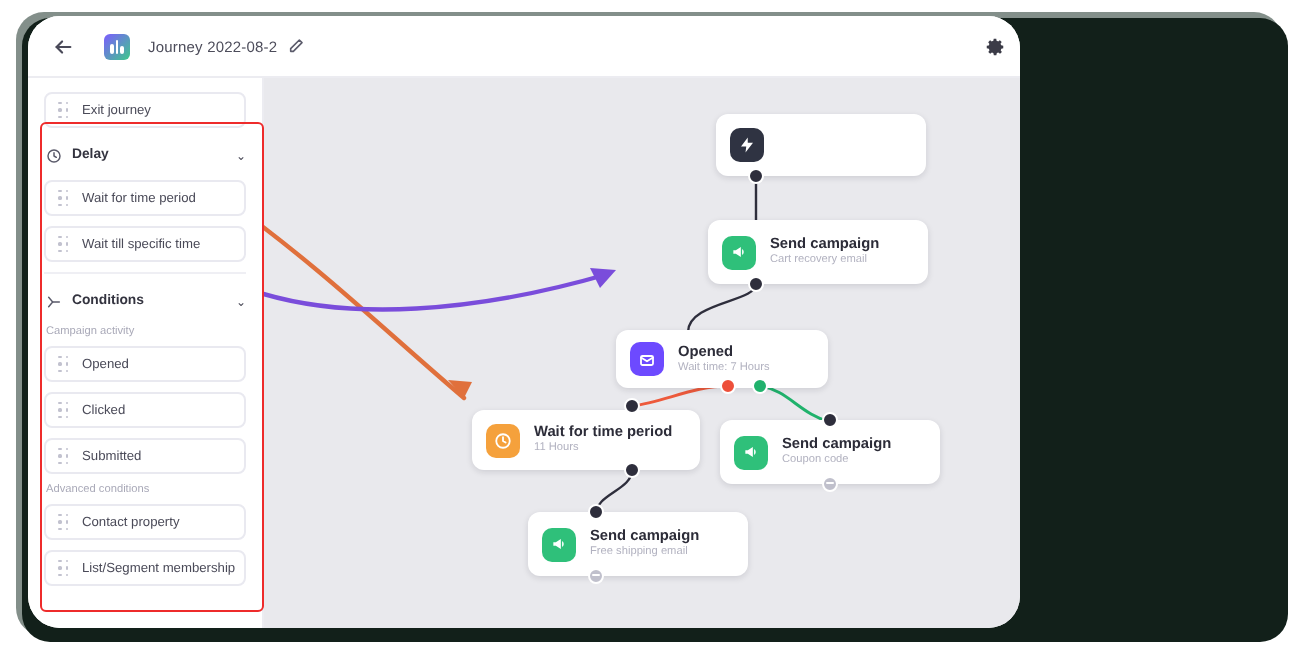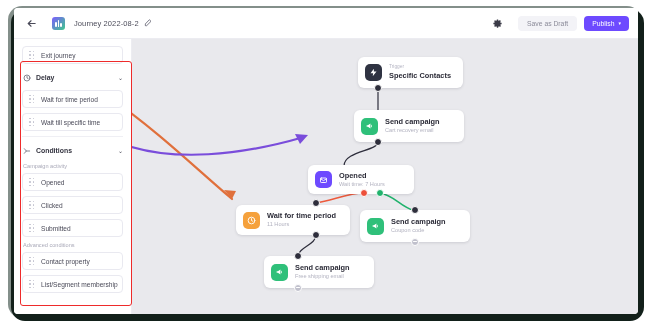--- a/index.html
+++ b/index.html
@@ -15,22 +15,22 @@
   .frame-shadow{
     position:absolute;left:11px;top:9px;width:633px;height:312px;
     background:#12201a;border-radius:14px;
   }
   .frame-shadow2{
     position:absolute;left:8px;top:6px;width:633px;height:312px;
     background:#1d3329;border-radius:14px;opacity:.55;
   }
 
   .app{
-    position:absolute;left:14px;top:8px;width:624px;height:306px;
-    background:#ffffff;border-radius:4px;overflow:hidden;
+    position:absolute;left:14px;top:8px;width:496px;height:306px;
+    background:#ffffff;border-radius:16px;overflow:hidden;
   }
 
   
   .header{
     position:absolute;left:0;top:0;width:624px;height:31px;
     background:#ffffff;border-bottom:1px solid #ececf1;
     display:flex;align-items:center;box-sizing:border-box;padding:0 9px 0 8px;
   }
   .back-arrow{
     width:18px;height:18px;display:flex;align-items:center;justify-content:center;
@@ -337,24 +337,20 @@
         <path d="M -12 104 C 40 124, 110 116, 172 98" stroke="#7a4ddb" stroke-width="2.2" fill="none" stroke-linecap="round"></path>
         <polygon points="176,96 163,95 168,105" fill="#7a4ddb"></polygon>
       </svg>
 
       <div class="node" style="left:226px;top:18px;width:105px;height:31px;">
         <div class="node-icon" style="background:#2f3342;">
           <svg width="9" height="9" viewBox="0 0 24 24" fill="currentColor">
               <polygon points="13,2 4,14 11,14 10,22 20,9 13,9"></polygon>
             </svg>
         </div>
-        <div class="node-text">
-          <span class="node-kicker">Trigger</span>
-          <span class="node-title">Specific Contacts</span>
-        </div>
       </div>
       <div class="handle" style="left:242px;top:45px;"></div>
 
       <div class="node" style="left:222px;top:71px;width:110px;height:32px;">
         <div class="node-icon" style="background:#2fc07a;">
           <svg width="10" height="10" viewBox="0 0 24 24" fill="currentColor">
               <path d="M4 10v4h3l6 4V6L7 10H4zm12.5 2a4.5 4.5 0 00-2-3.7v7.4a4.5 4.5 0 002-3.7z"></path>
             </svg>
         </div>
         <div class="node-text">

